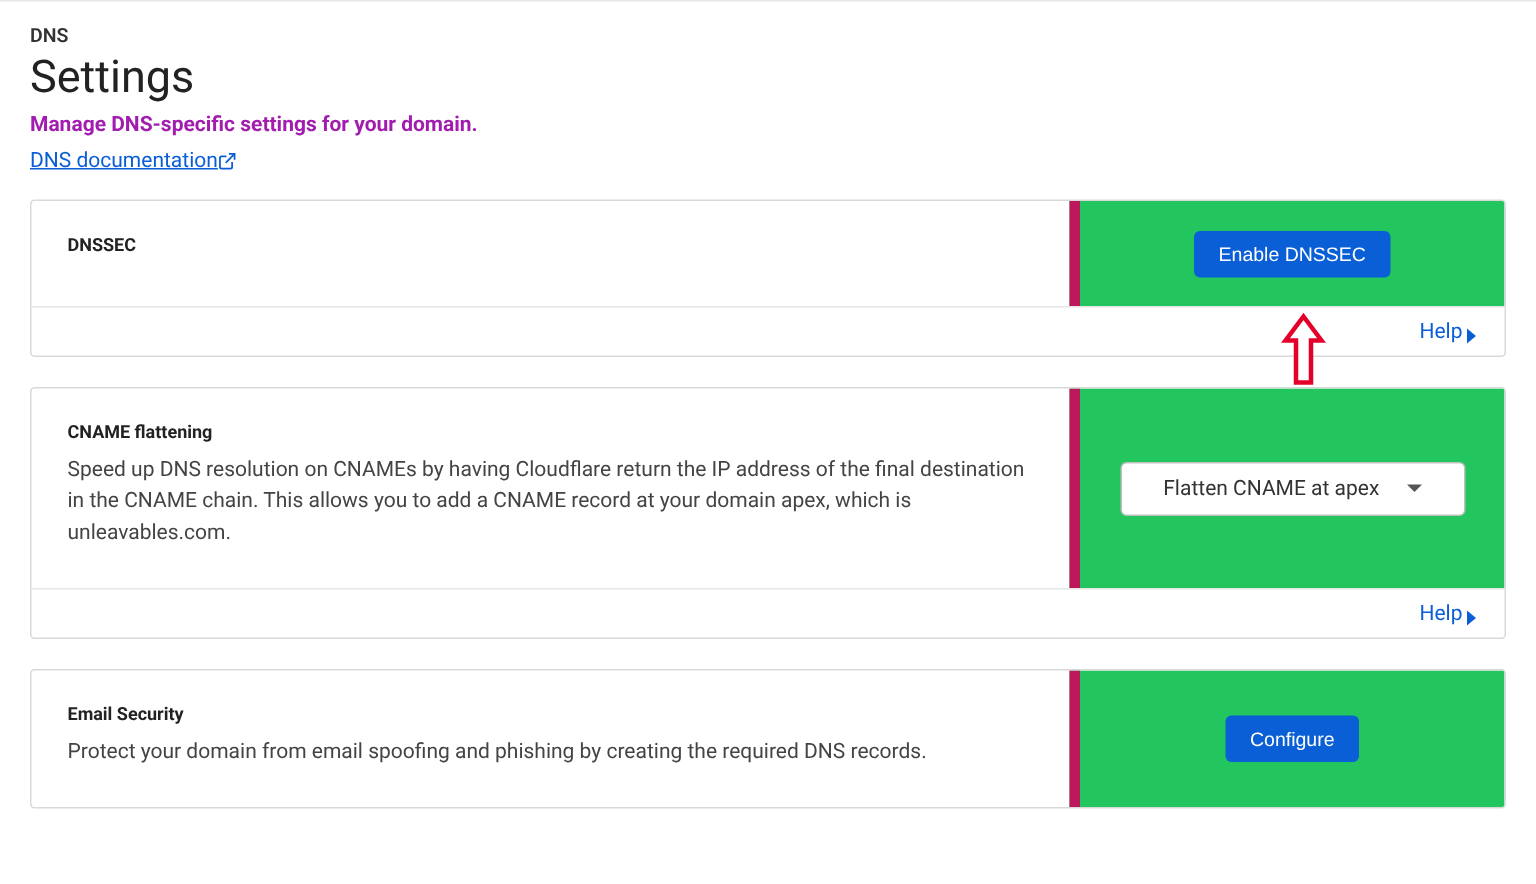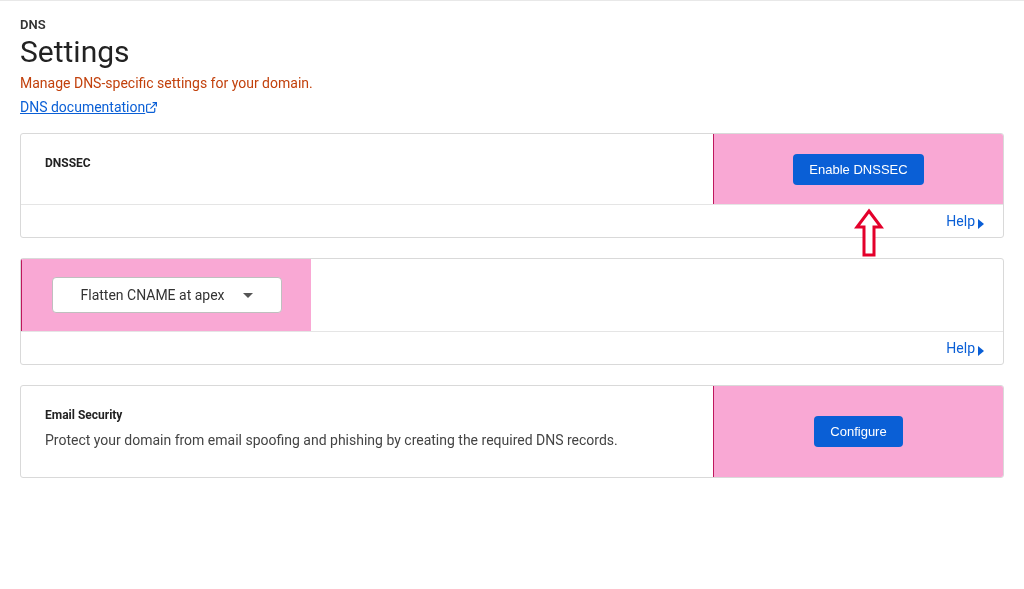--- a/index.html
+++ b/index.html
@@ -23,22 +23,23 @@
     margin-bottom: 2px;
   }
   h1.page-title {
     font-size: 30px;
     font-weight: 400;
     margin: 0 0 6px 0;
     color: #222;
   }
   .subtitle {
     font-size: 14px;
-    color: #c2410c;
+    color: #a21caf;
     margin: 0 0 8px 0;
+    font-weight: bold;
   }
   .doc-link {
     color: #0a5fd6;
     text-decoration: underline;
     font-size: 14px;
     display: inline-flex;
     align-items: center;
     gap: 0;
     margin-bottom: 18px;
   }
@@ -55,22 +56,22 @@
     display: flex;
     align-items: stretch;
   }
   .card-left {
     flex: 1;
     padding: 22px 24px 26px 24px;
   }
   .card-right {
     width: 290px;
     min-width: 290px;
-    background: #f9a8d4;
-    border-left: 1px solid #be185d;
+    background: #22c55e;
+    border-left: 7px solid #be185d;
     display: flex;
     align-items: center;
     justify-content: center;
     padding: 18px;
   }
   .card-title {
     font-size: 12px;
     font-weight: 700;
     margin: 0 0 8px 0;
     color: #222;
@@ -172,20 +173,24 @@
         <svg viewBox="0 0 6 10">
               <path d="M0 0 L6 5 L0 10 Z" fill="#0a5fd6"></path>
             </svg>
       </span>
     </div>
   </div>
 
   
   <div class="card">
     <div class="card-body">
+      <div class="card-left">
+        <h3 class="card-title">CNAME flattening</h3>
+        <p class="card-desc">Speed up DNS resolution on CNAMEs by having Cloudflare return the IP address of the final destination in the CNAME chain. This allows you to add a CNAME record at your domain apex, which is unleavables.com.</p>
+      </div>
       <div class="card-right">
         <div class="select-box">
           <span>Flatten CNAME at apex</span>
           <span class="caret"></span>
         </div>
       </div>
     </div>
     <div class="card-footer">
       <span class="help-link">
         <span>Help</span>

